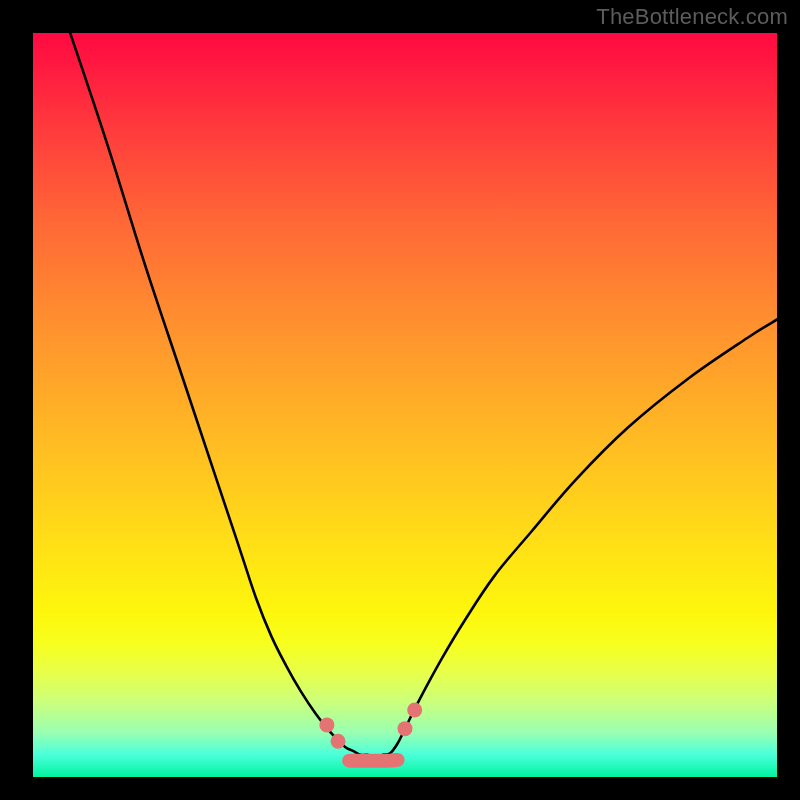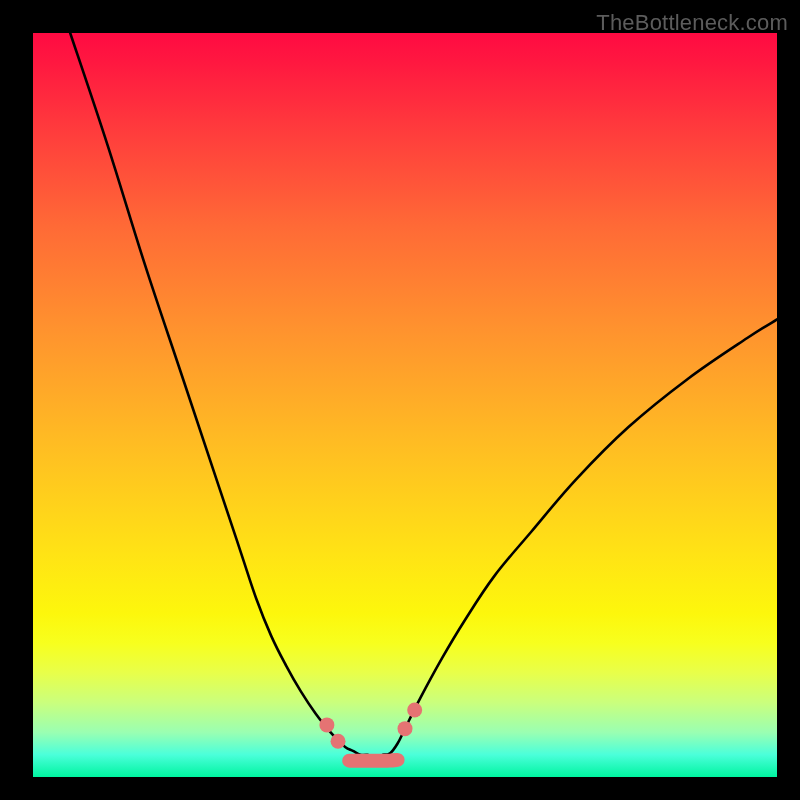--- a/index.html
+++ b/index.html
@@ -40,21 +40,21 @@
       #f7ff1e 82%,
       #e8ff4a 86%,
       #caff7d 90%,
       #9affb2 94%,
       #4bffda 97%,
       #00f4a0 100%
     );
   }
   .watermark {
     position: absolute;
-    top: 10px;
+    top: 4px;
     right: 12px;
     color: #5c5c5c;
     font-size: 22px;
     font-weight: 500;
     letter-spacing: 0.2px;
     user-select: none;
   }
   svg.curves {
     position: absolute;
     inset: 0;

